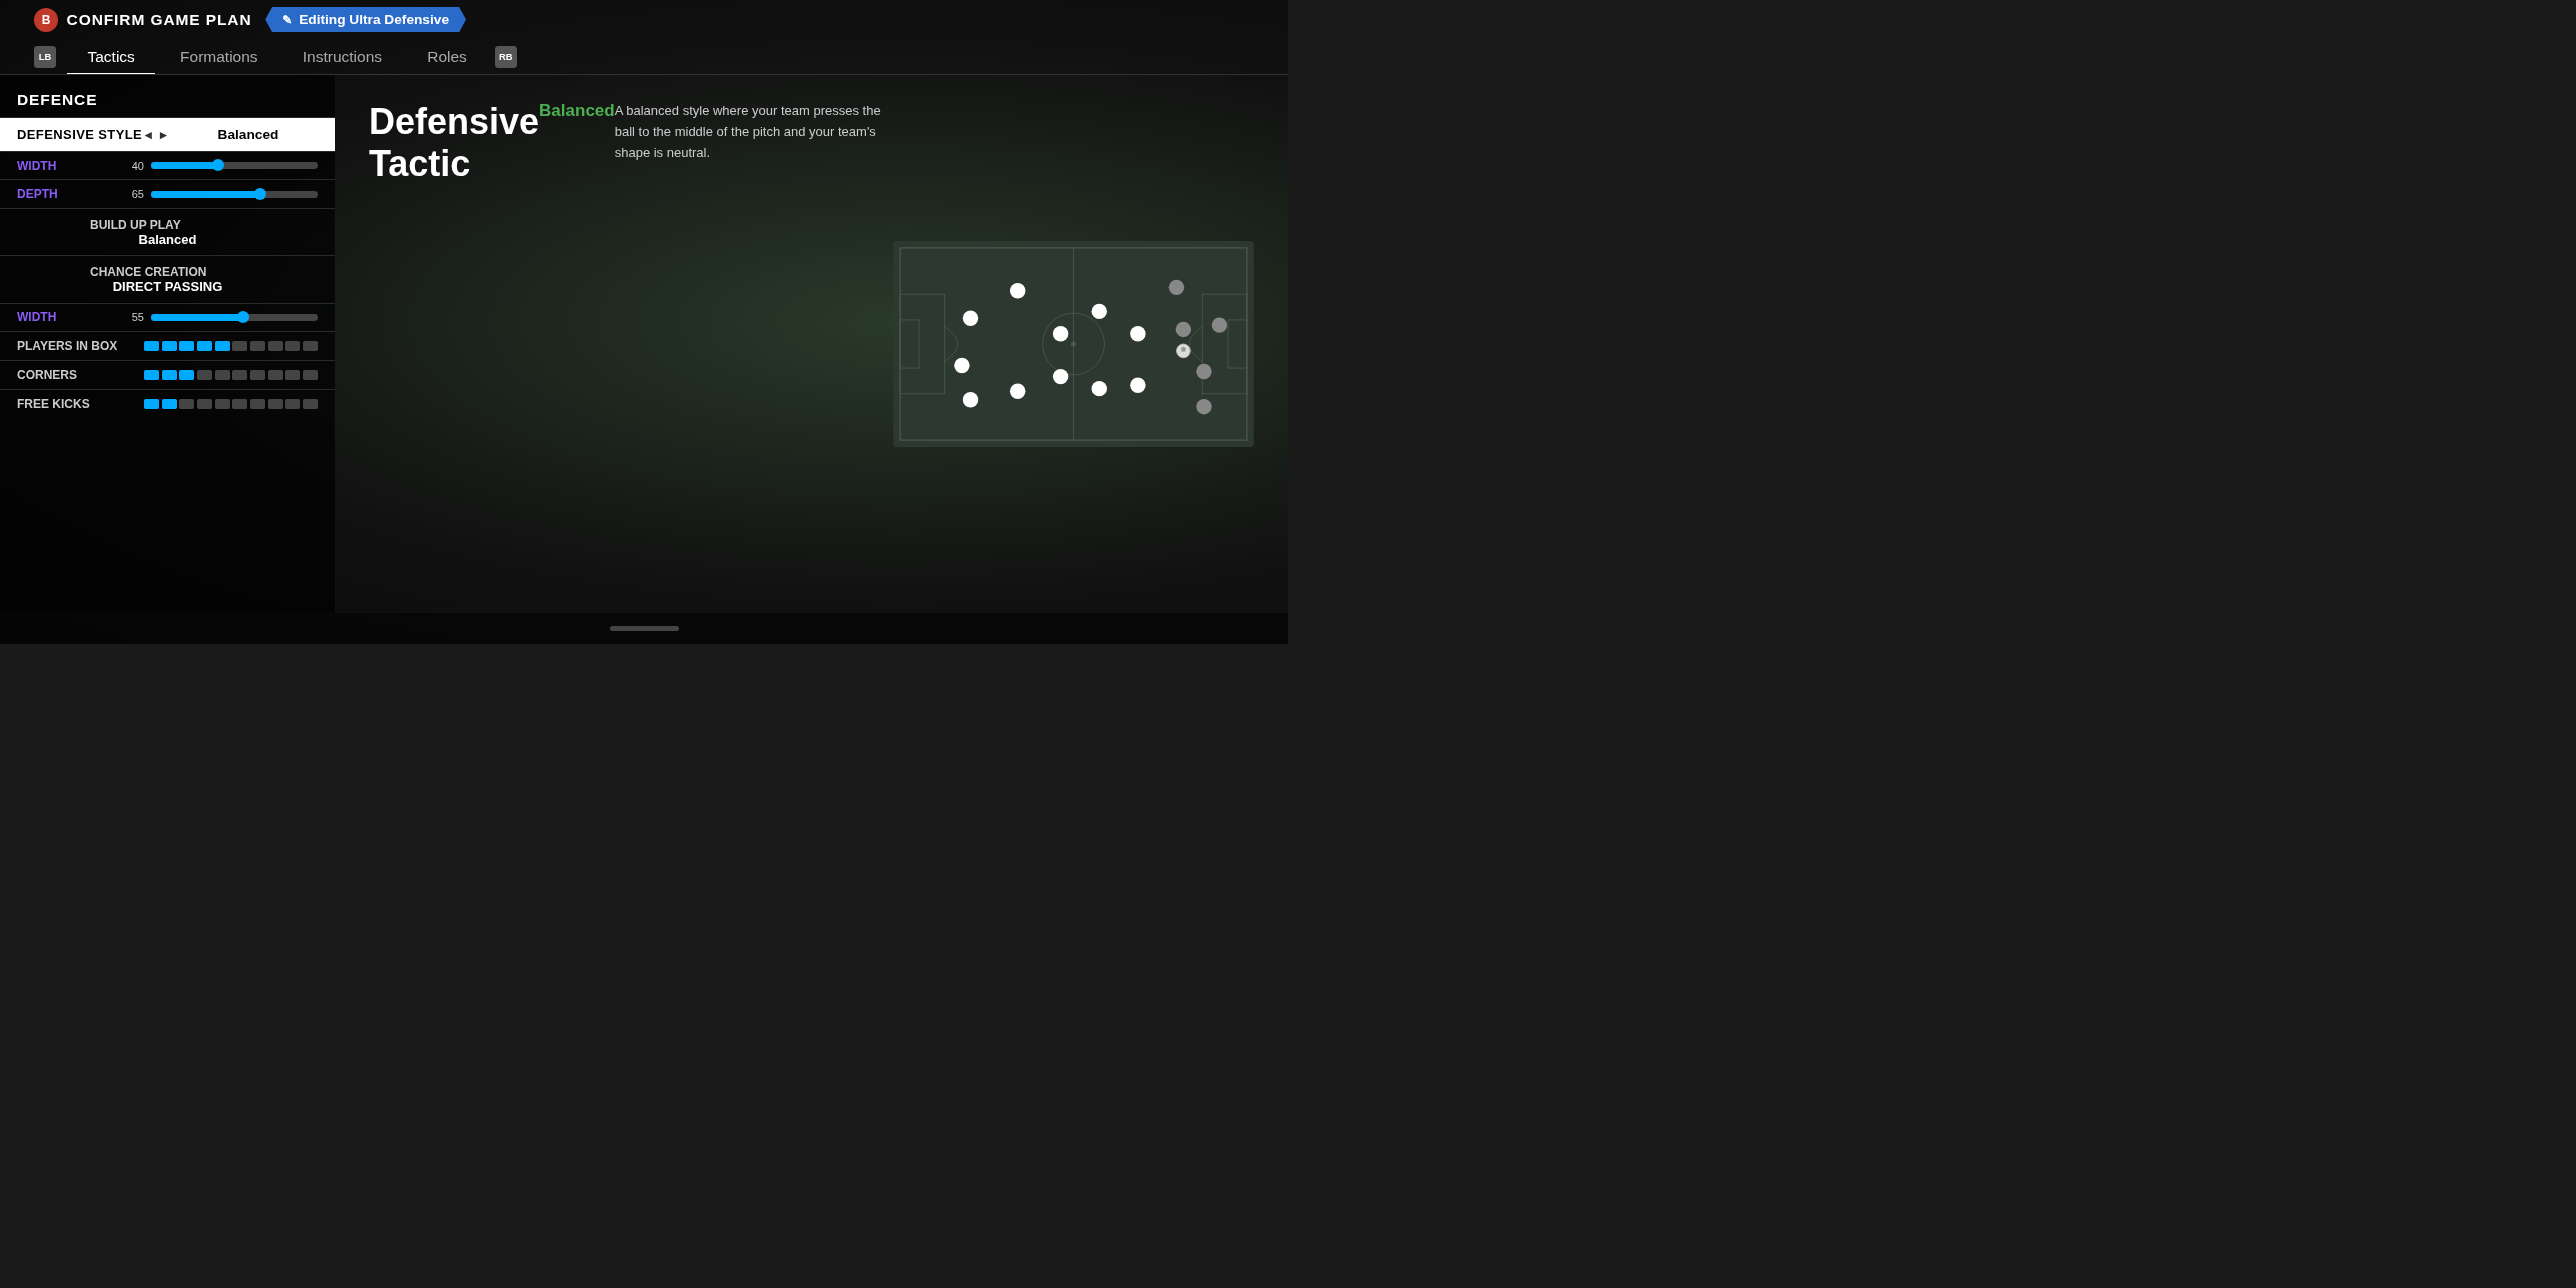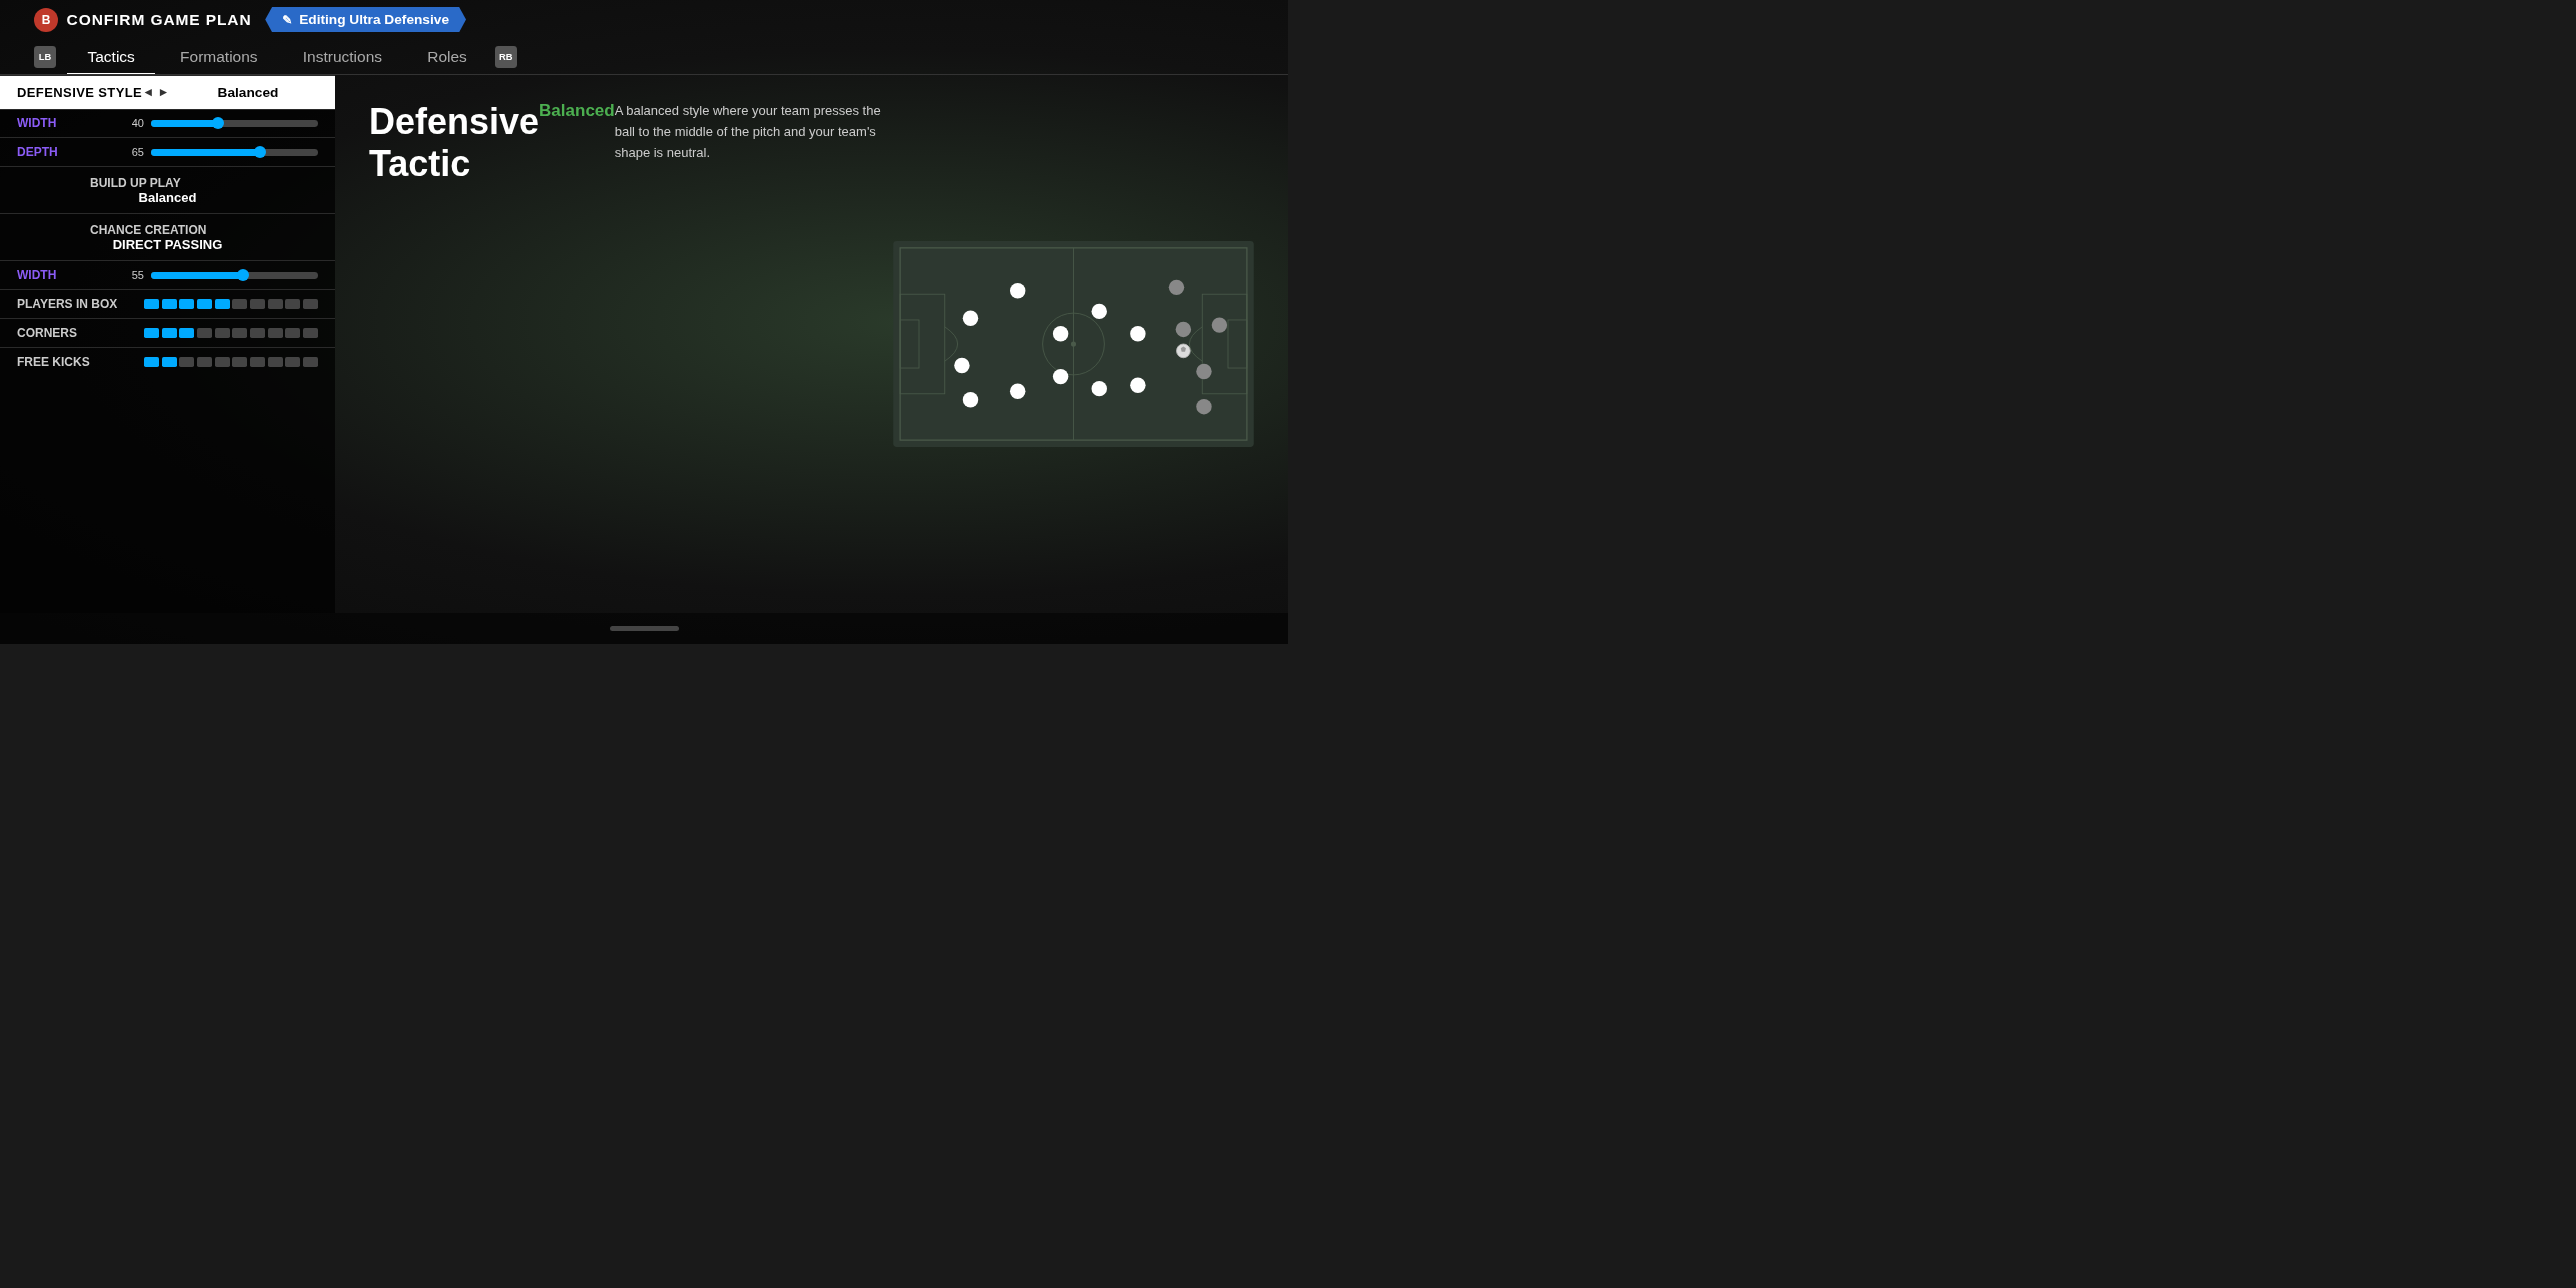--- a/index.html
+++ b/index.html
@@ -408,20 +408,21 @@
     <div class="nav-tab">Formations</div>
     <div class="nav-tab">Instructions</div>
     <div class="nav-tab">Roles</div>
     <div class="rb-button">RB</div>
   </div>
 
   <div class="content-area">
 
     <div class="left-panel">
 
+      <div class="section-header">DEFENCE</div>
 
       <div class="tactic-row selected">
         <span class="row-label">DEFENSIVE STYLE</span>
         <div class="arrow-controls">
           <span class="arrow-left">◄</span>
           <span class="arrow-right">►</span>
         </div>
         <span class="row-value">Balanced</span>
       </div>
 

